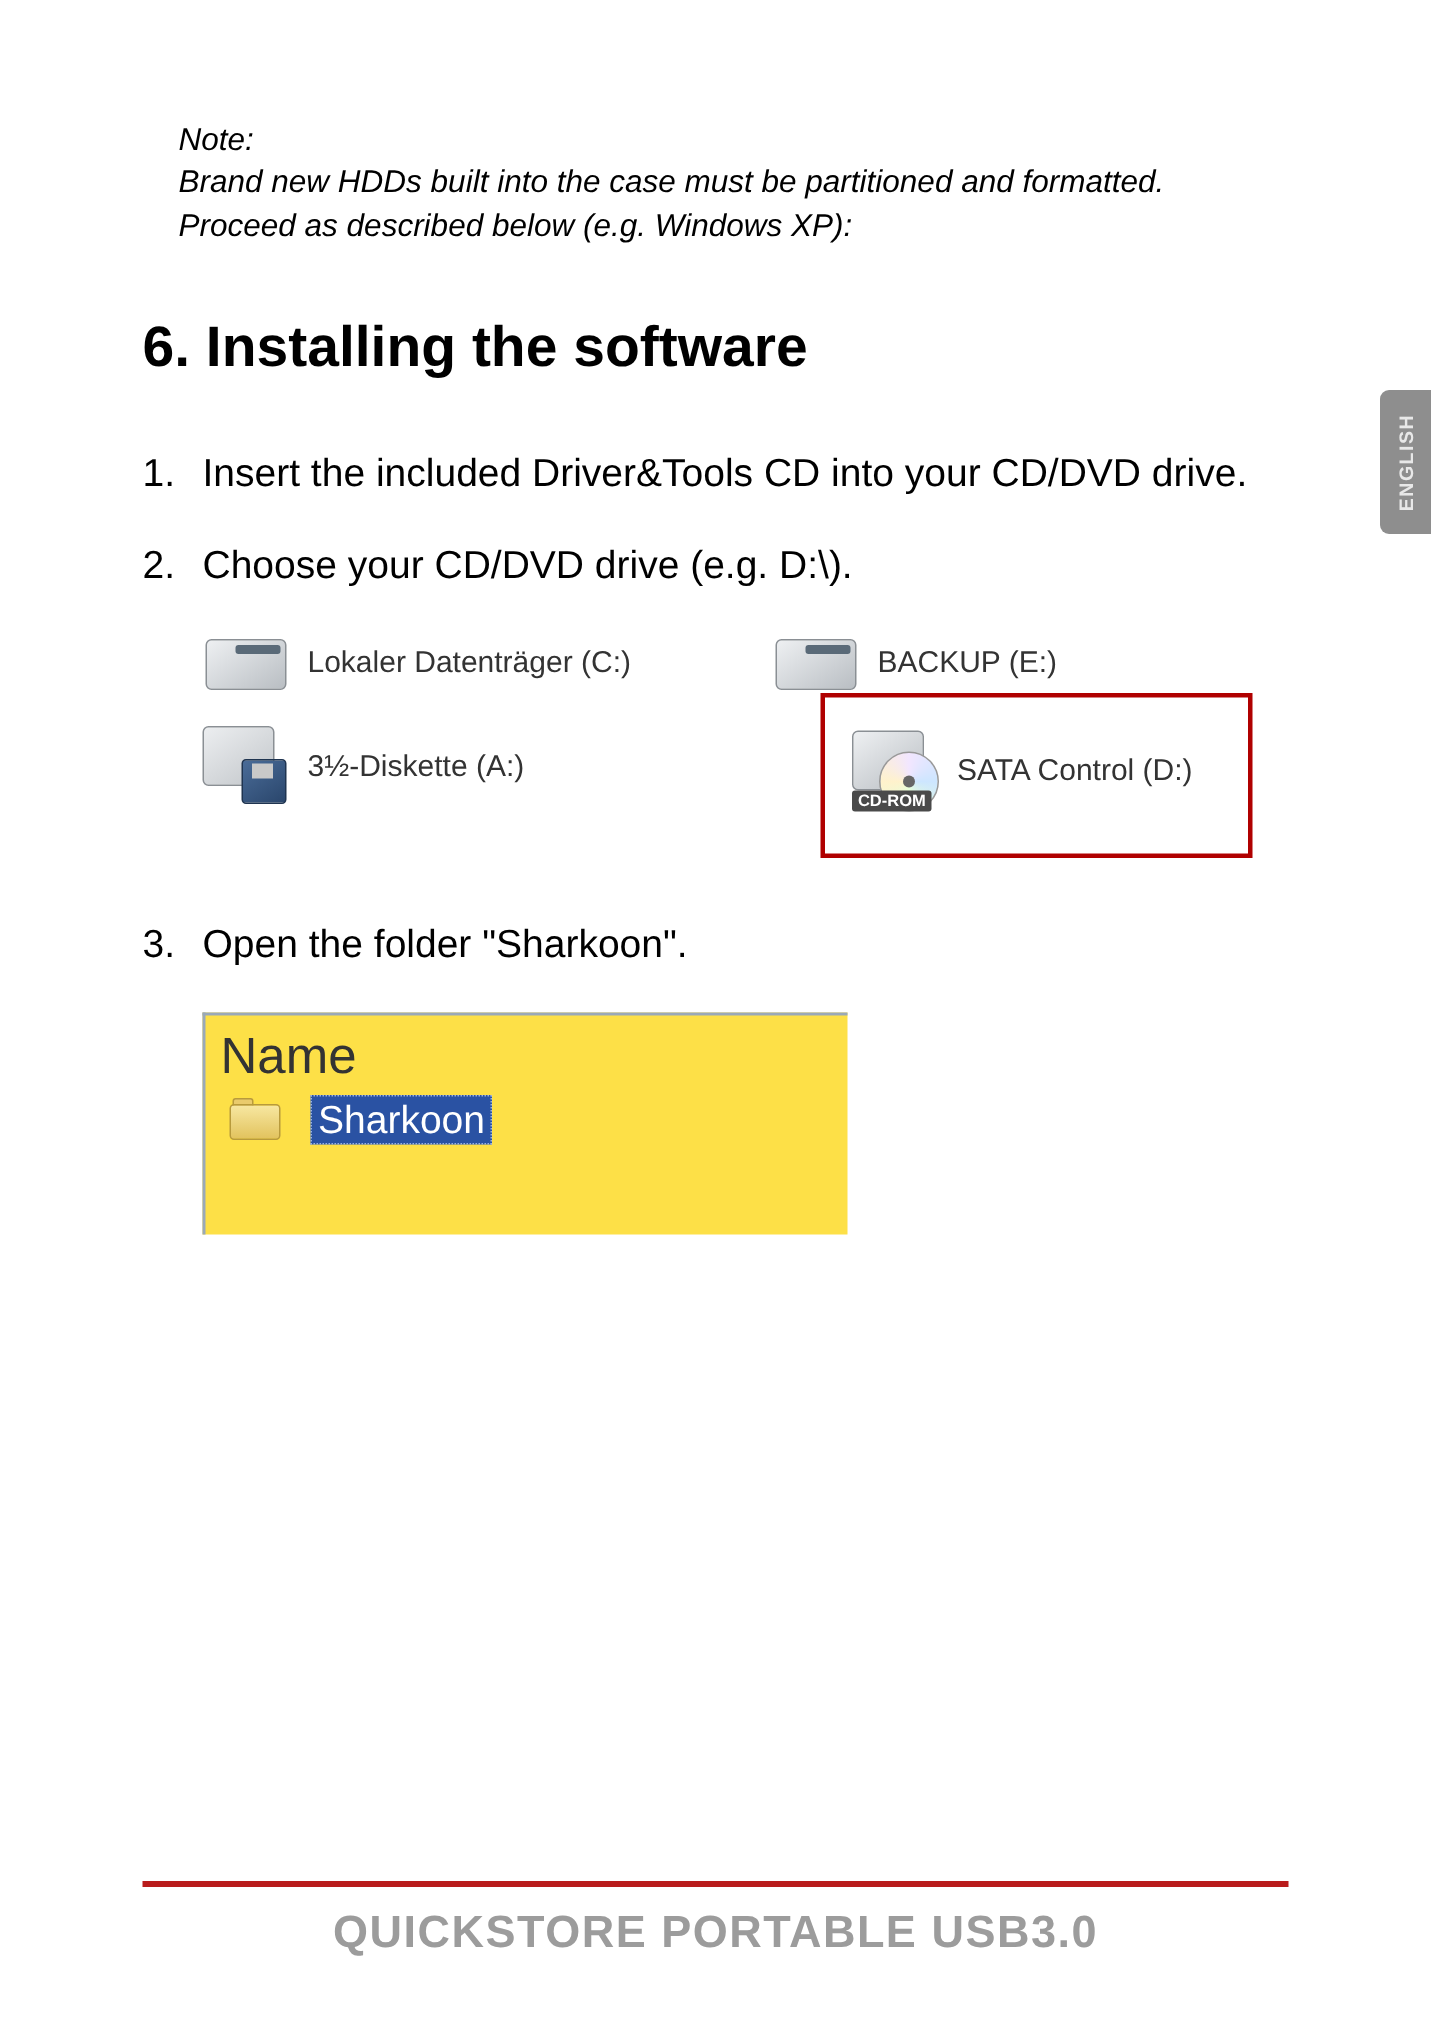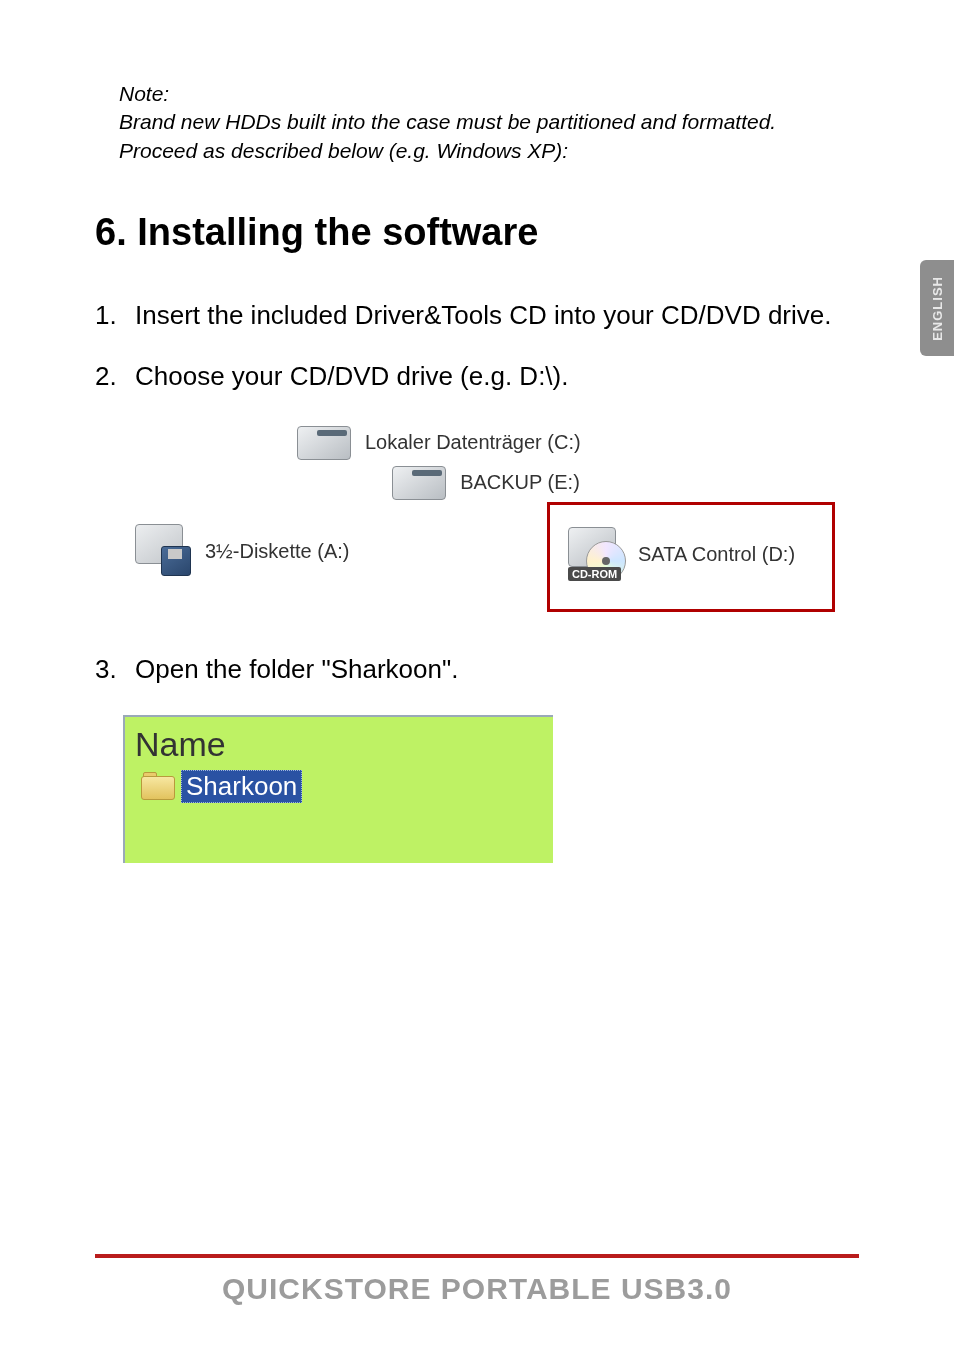--- a/index.html
+++ b/index.html
@@ -6,42 +6,42 @@
   html, body { width: 954px; height: 1350px; background: #fff; font-family: Arial, Helvetica, sans-serif; color: #000; }
   .page { position: relative; width: 954px; height: 1350px; padding: 80px 95px 0 95px; }
   .note-block { font-style: italic; font-size: 21px; line-height: 1.35; margin-left: 24px; margin-bottom: 46px; }
   .note-block .path-line { text-align: justify; }
   h2.section-heading { font-size: 38px; font-weight: 700; margin-bottom: 46px; }
   ol.steps { list-style: none; font-size: 26px; }
   ol.steps > li { display: flex; margin-bottom: 30px; }
   ol.steps > li .num { width: 40px; flex: 0 0 40px; }
   ol.steps > li .body { flex: 1 1 auto; }
   .fig-drives { margin-top: 16px; margin-left: 40px; width: 700px; }
-  .drives-row { display: flex; align-items: center; flex-direction: column; }
+  .drives-row { display: flex; align-items: center; }
   .drive-item { display: flex; align-items: center; gap: 12px; font-family: Tahoma, Arial, sans-serif; font-size: 20px; color: #333; }
   .drive-item.left { width: 380px; }
   .hdd-icon { width: 58px; height: 40px; position: relative; }
   .hdd-icon .body3d { position: absolute; inset: 4px 2px 2px 2px; background: linear-gradient(145deg,#eef0f2,#b9bec3); border: 1px solid #8a8f94; border-radius: 4px; }
   .hdd-icon .slot { position: absolute; right: 6px; top: 8px; width: 30px; height: 6px; background: #5a6a78; border-radius: 2px; }
   .floppy-icon { width: 58px; height: 54px; position: relative; }
   .floppy-icon .drive { position: absolute; left:0; right:10px; top:0; bottom:14px; background: linear-gradient(145deg,#eceef0,#c2c6ca); border:1px solid #8a8f94; border-radius:4px; }
   .floppy-icon .disk { position:absolute; right:2px; bottom:2px; width:30px; height:30px; background: linear-gradient(145deg,#4a6c98,#2a466c); border:1px solid #1f3450; border-radius:3px; }
   .floppy-icon .disk .metal { position:absolute; left:6px; top:2px; width:14px; height:10px; background:#c9c9c9; }
   .cd-icon { width: 58px; height: 54px; position: relative; }
   .cd-icon .tray { position:absolute; left:0; right:10px; top:0; bottom:14px; background:linear-gradient(145deg,#eef0f2,#b9bec3); border:1px solid #8a8f94; border-radius:4px;}
   .cd-icon .disc { position:absolute; right:0; bottom:0; width:40px; height:40px; border-radius:50%; background: conic-gradient(#f2e6ff,#cde6ff,#e6ffd9,#fff2cc,#f2e6ff); border:1px solid #999;}
   .cd-icon .disc::after { content:""; position:absolute; left:50%; top:50%; width:8px; height:8px; margin:-4px 0 0 -4px; background:#666; border-radius:50%; }
   .cd-icon .badge { position:absolute; left:0; bottom:0; padding:1px 4px; font-size:11px; font-weight:bold; color:#fff; background:#4a4a4a; border-radius:2px;text-align:center; }
   .section-label { font-family: Tahoma, Arial, sans-serif; font-size: 20px; font-weight: 700; color:#333; margin: 36px 0 10px 0; border-bottom: 1px solid #c9c9c9; padding-bottom: 2px; }
   .removable-row { display:flex; align-items:flex-start; }
   .removable-row .left-col { width: 432px; padding-top: 22px; }
   .red-box { border: 3px solid #b00000; padding: 22px 18px 28px 18px; width: 300px; }
-  .fig-folder { margin-top: 10px; margin-left: 28px; width: 430px; border-top: 2px solid #9aa9b8; border-left: 2px solid #9aa9b8; padding: 8px 0 60px 10px; background:#bef264; }
+  .fig-folder { margin-top: 10px; margin-left: 40px; width: 430px; border-top: 2px solid #9aa9b8; border-left: 2px solid #9aa9b8; padding: 8px 0 60px 10px; background:#fde047; }
   .fig-folder .col-header { font-family: Tahoma, Arial, sans-serif; font-size: 34px; color:#333; margin-bottom: 6px; }
-  .folder-row { display:flex; align-items:center; gap:6px; margin-left:6px; }
+  .folder-row { display:flex; align-items:center; gap:20px; margin-left:6px; }
   .folder-icon { width:34px; height:26px; position:relative; }
   .folder-icon .back { position:absolute; inset:2px 0 0 0; background:linear-gradient(180deg,#f7e7a1,#e2c35e); border:1px solid #b89a3c; border-radius:3px;}
   .folder-icon .tab { position:absolute; left:2px; top:-2px; width:14px; height:6px; background:#eacb6c; border:1px solid #b89a3c; border-radius:2px 2px 0 0;}
   .folder-label { font-family: Tahoma, Arial, sans-serif; font-size: 26px; color:#fff; background:#2a52a3; padding: 0 4px; border:1px dotted #9db4e0; }
   .side-tab { position:absolute; right:0; top:260px; width:34px; height:96px; background:#8e8e8e; border-radius:6px 0 0 6px; display:flex; align-items:center; justify-content:center; }
   .side-tab span { writing-mode: vertical-rl; transform: rotate(180deg); font-size:13px; font-weight:700; letter-spacing:1px; color:#e8e8e8; }
   .footer { position:absolute; left:95px; right:95px; bottom:44px; border-top:4px solid #b91c1c; text-align:center; padding-top:14px; }
   .footer-title { font-size:30px; font-weight:700; letter-spacing:1px; color:#9c9c9c; }
 </style>
 </head>

